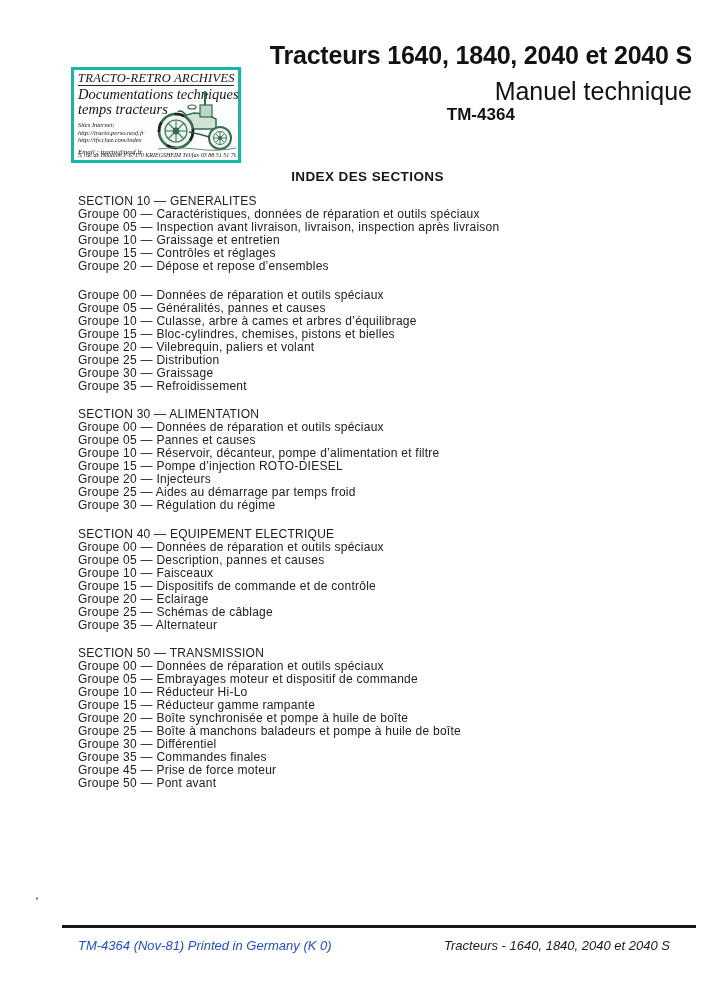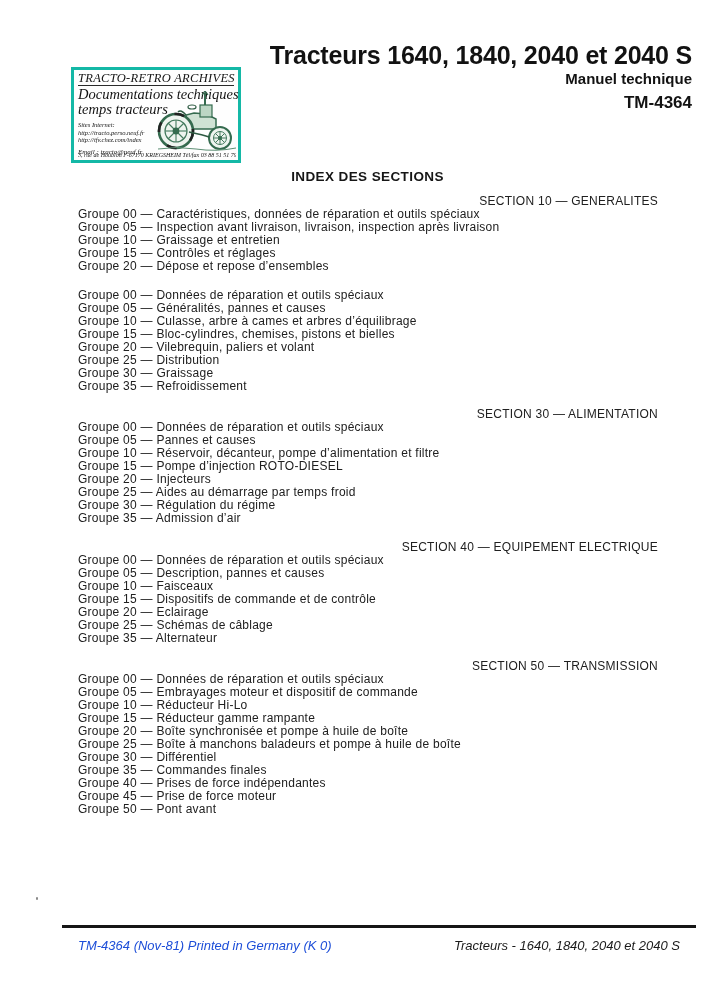--- a/index.html
+++ b/index.html
@@ -8,22 +8,22 @@
     background:#ffffff;
     position:relative;
     overflow:hidden;
     font-family:"Liberation Sans", sans-serif;
     color:#1d1d1d;
   }
 
   
   .header-title { position:absolute; top:42px; right:17px; text-align:right; color:#121212; }
   .title-main  { font-size:25px; font-weight:bold; letter-spacing:-0.2px; line-height:27px; }
-  .title-sub   { font-size:15px; font-weight:bold; line-height:20px; margin-top:0; }
-  .title-code  { font-size:17px; font-weight:bold; line-height:18px; margin-top:5px; }
+  .title-sub   { font-size:25px; font-weight:normal; line-height:20px; margin-top:12px; }
+  .title-code  { font-size:17px; font-weight:bold; line-height:18px; margin-top:5px;text-align:center; }
 
   
   .stamp {
     position:absolute; left:71px; top:67px; width:170px; height:96px;
     border:3px solid #14b8a6; box-sizing:border-box; background:#fefefe;
   }
   .stamp-inner {
     position:relative; width:100%; height:100%; box-sizing:border-box;
     padding:1px 4px;
     font-family:"Liberation Serif", serif; font-style:italic; color:#141414;
@@ -48,27 +48,27 @@
     position:absolute; top:169px; left:0; width:100%; box-sizing:border-box;
     padding-left:26px; text-align:center;
     font-size:13.5px; font-weight:bold; letter-spacing:0.4px; color:#161616;
   }
 
   .sections {
     position:absolute; top:195px; left:78px; width:580px;
     font-size:12px; line-height:13px; letter-spacing:0.25px; color:#202020;
   }
   .section-block { margin-bottom:15.5px; }
-  .section-heading { white-space:nowrap;text-align:right; }
+  .section-heading { white-space:nowrap; }
   .group-line { white-space:nowrap; }
 
   
   .footer-rule { position:absolute; left:62px; top:925px; width:634px; height:3px; background:#161616; }
   .footer-left  { position:absolute; left:78px;  top:938px; font-size:13px; font-style:italic; color:#1d4ed8; }
-  .footer-right { position:absolute; right:29px; top:938px; font-size:13px; font-style:italic; color:#1a1a1a; }
+  .footer-right { position:absolute; right:39px; top:938px; font-size:13px; font-style:italic; color:#1a1a1a; }
 
   .speck { position:absolute; left:36px; top:897px; width:2px; height:3px; background:#8a8a8a; border-radius:1px; }
 </style>
 </head>
 <body>
 
 <div class="header-title">
   <div class="title-main">Tracteurs 1640, 1840, 2040 et 2040 S</div>
   <div class="title-sub">Manuel technique</div>
   <div class="title-code">TM-4364</div>
@@ -150,21 +150,20 @@
     </div>
     <div class="section-block">
       <div class="section-heading">SECTION 30 — ALIMENTATION</div>
       <div class="group-line">Groupe 00 — Données de réparation et outils spéciaux</div>
       <div class="group-line">Groupe 05 — Pannes et causes</div>
       <div class="group-line">Groupe 10 — Réservoir, décanteur, pompe d’alimentation et filtre</div>
       <div class="group-line">Groupe 15 — Pompe d’injection ROTO-DIESEL</div>
       <div class="group-line">Groupe 20 — Injecteurs</div>
       <div class="group-line">Groupe 25 — Aides au démarrage par temps froid</div>
       <div class="group-line">Groupe 30 — Régulation du régime</div>
-      <div class="group-line">Groupe 35 — Admission d’air</div>
     </div>
     <div class="section-block">
       <div class="section-heading">SECTION 40 — EQUIPEMENT ELECTRIQUE</div>
       <div class="group-line">Groupe 00 — Données de réparation et outils spéciaux</div>
       <div class="group-line">Groupe 05 — Description, pannes et causes</div>
       <div class="group-line">Groupe 10 — Faisceaux</div>
       <div class="group-line">Groupe 15 — Dispositifs de commande et de contrôle</div>
       <div class="group-line">Groupe 20 — Eclairage</div>
       <div class="group-line">Groupe 25 — Schémas de câblage</div>
       <div class="group-line">Groupe 35 — Alternateur</div>
@@ -172,21 +171,20 @@
     <div class="section-block">
       <div class="section-heading">SECTION 50 — TRANSMISSION</div>
       <div class="group-line">Groupe 00 — Données de réparation et outils spéciaux</div>
       <div class="group-line">Groupe 05 — Embrayages moteur et dispositif de commande</div>
       <div class="group-line">Groupe 10 — Réducteur Hi-Lo</div>
       <div class="group-line">Groupe 15 — Réducteur gamme rampante</div>
       <div class="group-line">Groupe 20 — Boîte synchronisée et pompe à huile de boîte</div>
       <div class="group-line">Groupe 25 — Boîte à manchons baladeurs et pompe à huile de boîte</div>
       <div class="group-line">Groupe 30 — Différentiel</div>
       <div class="group-line">Groupe 35 — Commandes finales</div>
-      <div class="group-line">Groupe 40 — Prises de force indépendantes</div>
       <div class="group-line">Groupe 45 — Prise de force moteur</div>
       <div class="group-line">Groupe 50 — Pont avant</div>
     </div>
   </div>
 
 <div class="footer-rule"></div>
 <div class="footer-left">TM-4364 (Nov-81) Printed in Germany (K 0)</div>
 <div class="footer-right">Tracteurs - 1640, 1840, 2040 et 2040 S</div>
 <div class="speck"></div>
 

